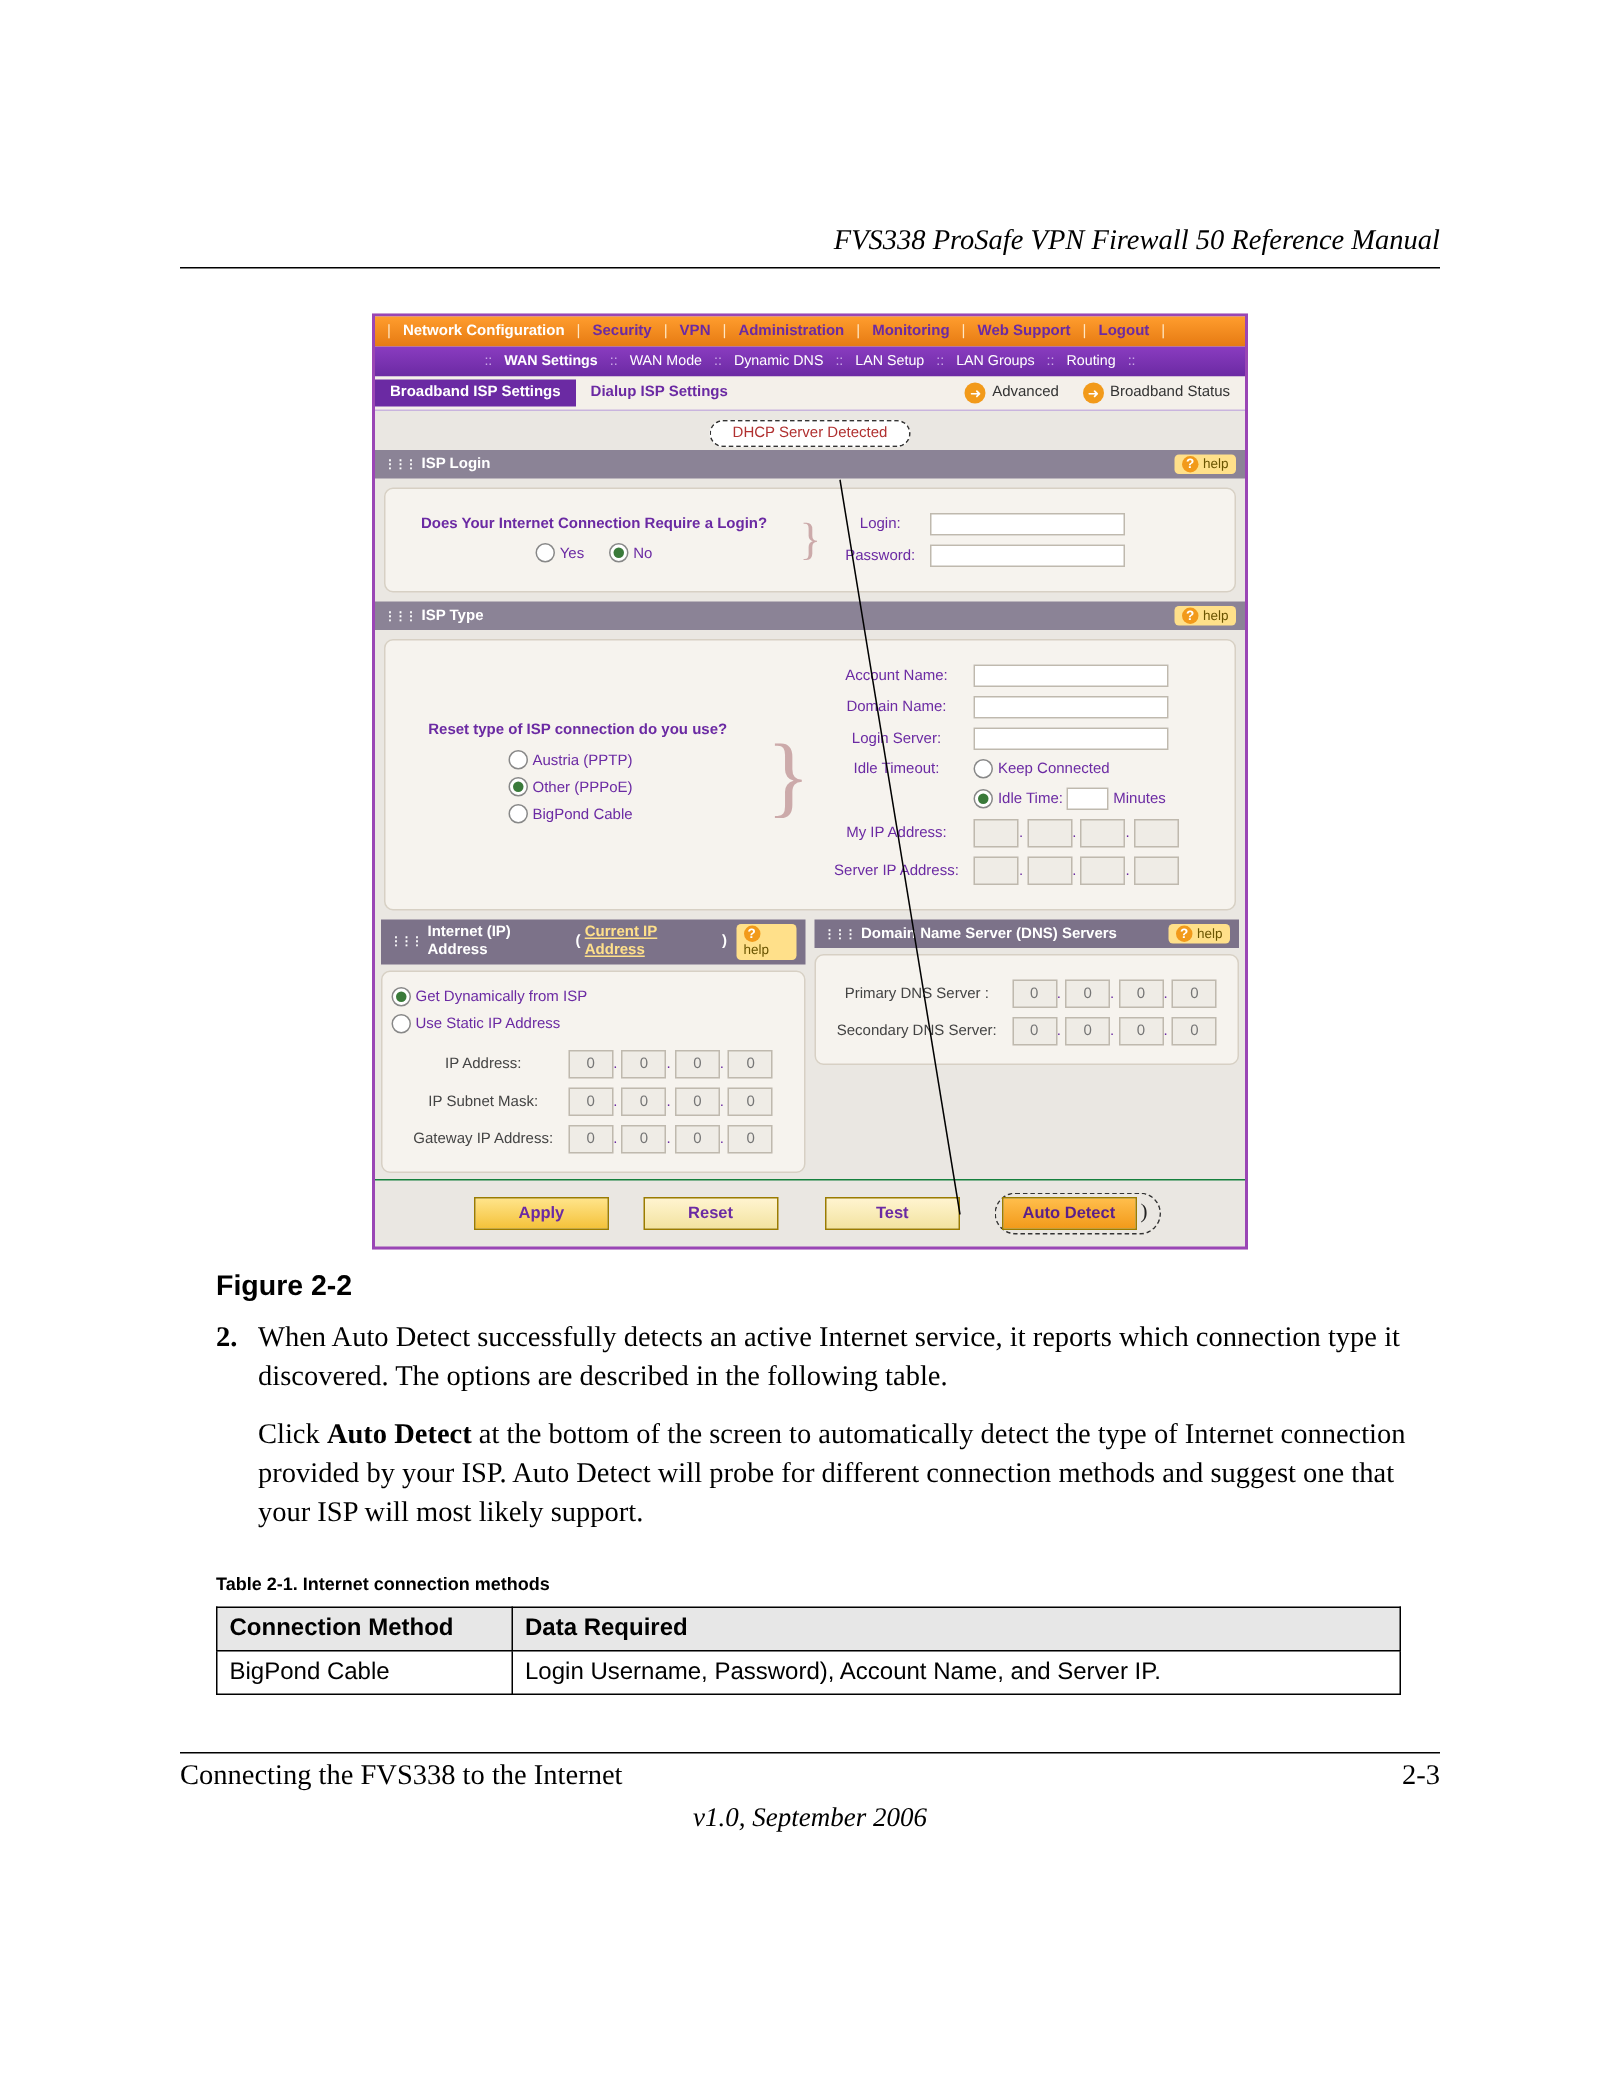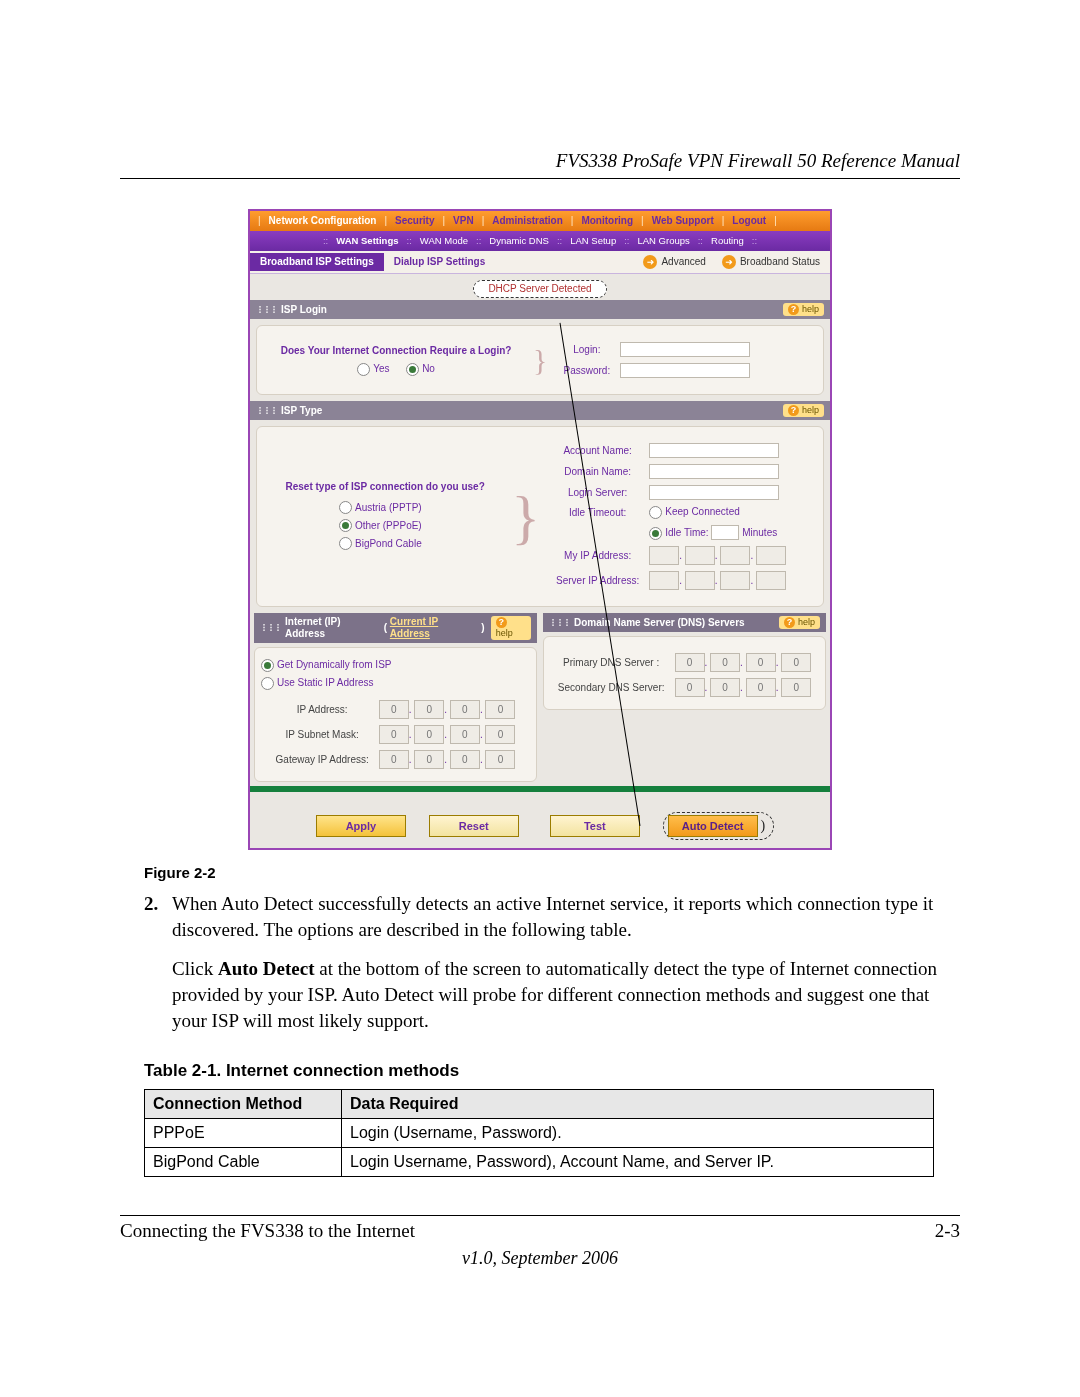--- a/index.html
+++ b/index.html
@@ -152,22 +152,22 @@
     position: relative; margin-right: 3px;
   }
   .radio.on::after {
     content: ""; position: absolute; inset: 2px; border-radius: 50%; background: #3a7a3a;
   }
   .bold-p { color: #6b2aa3; font-weight: bold; }
   .two-col { display: flex; gap: 6px; margin: 0 4px; }
   .two-col > div { flex: 1; }
   .btnrow {
     text-align: center;
-    padding: 20px 0 8px;
-    border-top: 6px solid #15803d;
+    padding: 8px 0 8px;
+    border-top: 1px solid #15803d;
     margin-top: 4px;
     position: relative;
   }
   .btn {
     display: inline-block;
     min-width: 68px;
     padding: 4px 10px;
     font: bold 11px Verdana, sans-serif;
     border: 1px solid #9b7c00;
     color: #6b2aa3;
@@ -189,36 +189,36 @@
   }
   
   .shot-wrap svg.overlay {
     position: absolute; left:0; top:0; width:100%; height:100%;
     pointer-events:none;
   }
   
   .figcap {
     font-family: Arial, Helvetica, sans-serif;
     font-weight: bold;
-    font-size: 15px;
+    font-size: 19px;
     margin: 4px 0 10px 24px;
   }
   .numpara {
     display: flex;
     font-size: 19px;
     line-height: 1.35;
     margin: 0 0 14px 24px;
   }
   .numpara .n { width: 28px; font-weight: bold; }
   .numpara .b { flex: 1; }
   .numpara .b p { margin: 0 0 14px 0; }
   .tbl-caption {
     font-family: Arial, Helvetica, sans-serif;
     font-weight: bold;
-    font-size: 17px;
+    font-size: 12px;
     margin: 10px 0 8px 24px;
   }
   table.methods {
     border-collapse: collapse;
     margin-left: 24px;
     width: 790px;
     font-family: Arial, Helvetica, sans-serif;
     font-size: 16px;
   }
   table.methods th, table.methods td {
@@ -519,24 +519,20 @@
   <div class="tbl-caption">Table 2-1. Internet connection methods</div>
   <table class="methods">
     <thead>
       <tr>
         <th style="width:180px">Connection Method</th>
         <th>Data Required</th>
       </tr>
     </thead>
     <tbody>
       <tr>
-        <td>PPPoE</td>
-          <td>Login (Username, Password).</td>
-        </tr>
-      <tr>
         <td>BigPond Cable</td>
           <td>Login Username, Password), Account Name, and Server IP.</td>
         </tr>
     </tbody>
   </table>
 
   <div class="footer">
     <hr>
     <div class="footer-row">
       <span>Connecting the FVS338 to the Internet</span>

